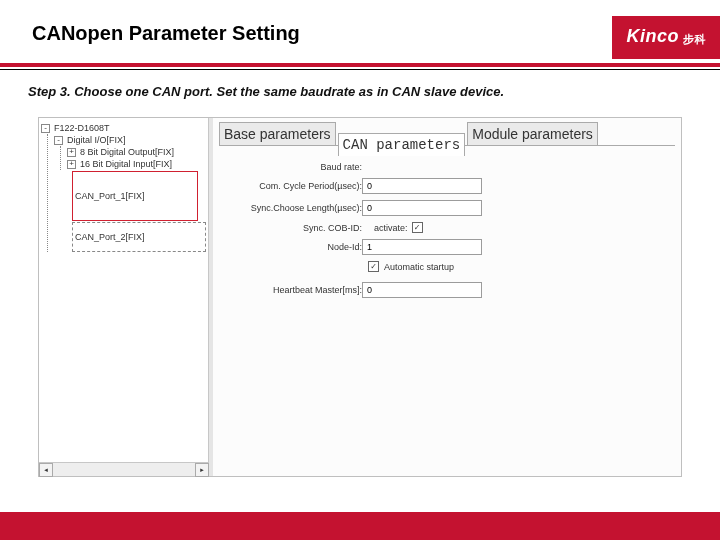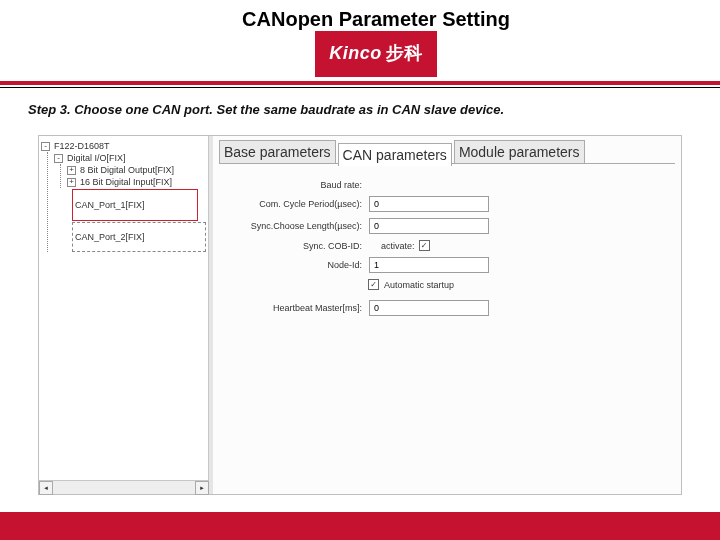--- a/index.html
+++ b/index.html
@@ -9,40 +9,40 @@
     background: #fff;
     width: 720px;
     height: 540px;
     position: relative;
     overflow: hidden;
   }
   .header {
     display: flex;
     align-items: center;
     padding: 8px 0 0 32px;
-    flex-direction: column;
   }
   .title {
     font-size: 20px;
     font-weight: bold;
     color: #000;
     flex: 1;
   }
   .brand {
     background: #c41230;
     color: #fff;
     font-weight: bold;
     font-size: 18px;
     padding: 10px 14px 12px 14px;
     letter-spacing: 0.5px;
     font-style: italic;
     display: flex;
-    align-items: center;
-  }
-  .brand-cn { font-size: 18px; font-style: normal; margin-left: 4px; }
+    align-items: flex-end;
+    margin-top: 8px;
+  }
+  .brand-cn { font-size: 11px; font-style: normal; margin-left: 4px; }
   .rule1 { height: 4px; background: #c41230; margin: 4px 0 0 0; }
   .rule2 { height: 1px; background: #000; margin-top: 2px; }
   .step {
     font-size: 13px;
     font-weight: bold;
     padding: 14px 28px 10px 28px;
     color: #111;
     font-style: italic;
   }
   .app {
@@ -79,21 +79,21 @@
     line-height: 1;
     background: #fff;
   }
   .tree-line {
     border-left: 1px dotted #888;
     margin-left: 6px;
     padding-left: 6px;
   }
   .tree-highlight {
     border: 1px solid #d02030;
-    padding: 10px 2px;
+    padding: 19px 2px;
     margin: 1px 8px 1px 18px;
   }
   .tree-dash {
     border: 1px dashed #888;
     padding: 9px 2px;
     margin: 1px 0 1px 18px;
   }
   .split-handle {
     width: 4px;
     background: #e5e5e5;
@@ -113,35 +113,36 @@
     padding: 3px 4px;
     border: 1px solid #aaa;
     border-bottom: none;
     background: #eaeaea;
     font-size: 14px;
     margin-right: 2px;
   }
   .tab.active {
     background: #fff;
     position: relative;
-    top: 3px;
+    top: 11px;
+    font-family: Liberation Mono, monospace;
   }
   .form-body {
     padding: 10px 8px;
   }
   .field {
     display: flex;
     align-items: center;
     margin: 6px 0;
     font-size: 9px;
   }
   .flabel {
     width: 135px;
     text-align: right;
-    margin-right: 7px;
+    margin-right: 0;
     color: #333;
   }
   .finput {
     width: 120px;
     height: 16px;
     border: 1px solid #9c9c9c;
     background: #fff;
     font-size: 9px;
     padding: 0 4px;
   }

